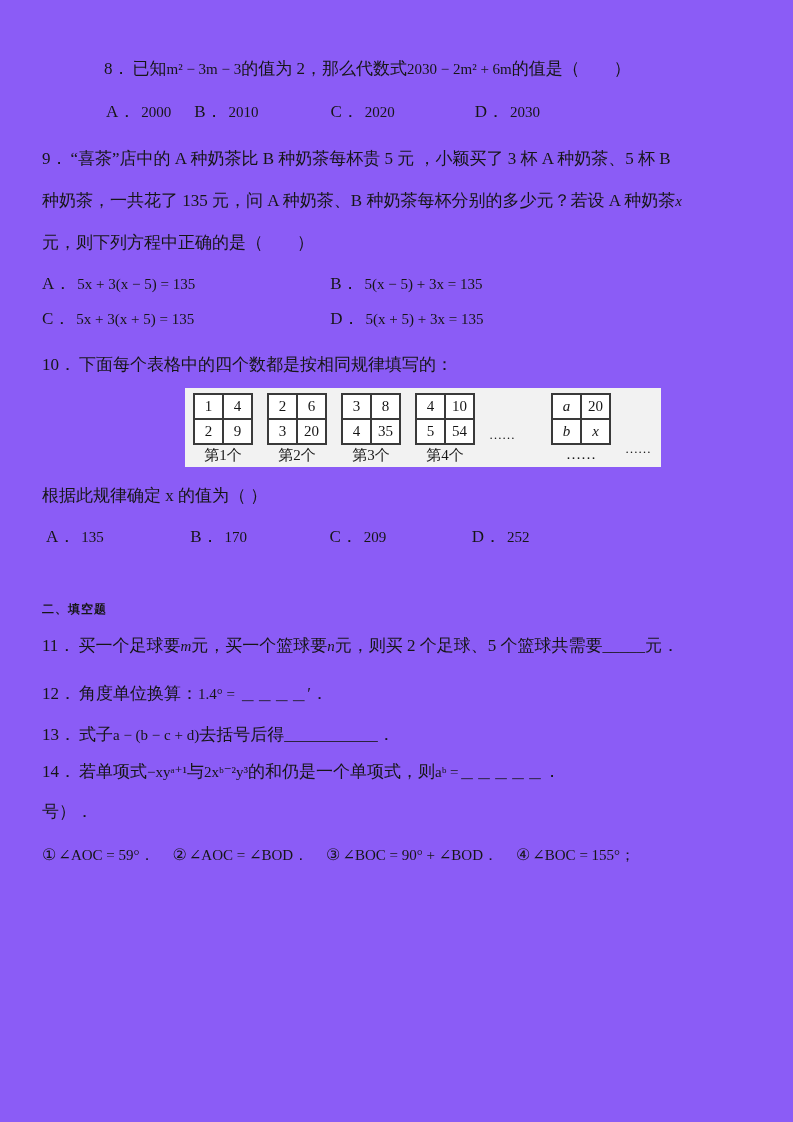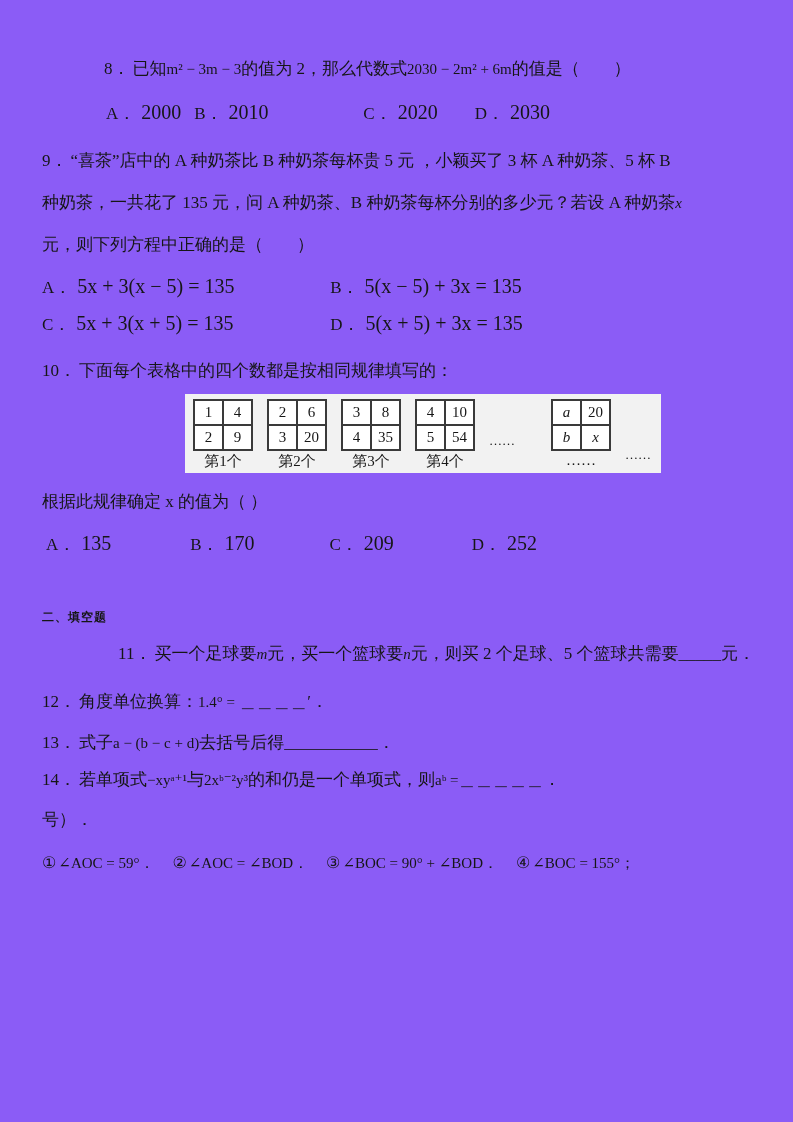--- a/index.html
+++ b/index.html
@@ -14,24 +14,24 @@
   .num { margin-right:3px; }
   .math { font-size:15px; }
   .mvar { font-size:15px; font-style:italic; }
   .blank { letter-spacing:0; }
 
   
   .q8-line { padding-left:62px; margin-top:0; }
   .opt-row { margin-top:13px; }
   .q8-opts { padding-left:64px; }
   .opt { display:inline-block; white-space:nowrap; }
-  .opt .opt-val { font-size:20px; margin-left:6px; }
+  .opt .opt-val { font-size:15px; margin-left:6px; }
   .q8-opts .opt:nth-child(1){ width:84px; }
   .q8-opts .opt:nth-child(2){ width:132px; }
-  .q8-opts .opt:nth-child(3){ width:140px;text-align:center; }
+  .q8-opts .opt:nth-child(3){ width:140px; }
 
   
   .q9-l1 { margin-top:17px; }
   .q9-l2 { margin-top:12px; }
   .q9-l3 { margin-top:12px; }
   .q9-opts1 { margin-top:11px; }
   .q9-opts2 { margin-top:5px; }
   .q9row .opt:nth-child(1){ width:284px; }
 
   
@@ -57,21 +57,21 @@
   .q10-opts .opt:nth-child(3){ width:138px; }
   .q10-opts { margin-top:11px; padding-left:4px; }
 
   
   .section-h {
     margin-top:49px; font-family:"Liberation Sans","DejaVu Sans",sans-serif;
     font-weight:700; font-size:12px; letter-spacing:1px;
   }
 
   
-  .q11 { margin-top:13px;text-align:right; }
+  .q11 { margin-top:13px; }
   .q12 { margin-top:18px; }
   .q13 { margin-top:11px; }
   .q14 { margin-top:7px; }
   .q15 { margin-top:11px; }
   .q16 { margin-top:13px; }
   .q16b{ margin-top:10px; }
   .concl { margin-top:13px; font-size:15.5px; }
   .concl .citem { margin-right:14px; white-space:nowrap; }
   .concl .cnum { font-size:16px; margin-right:2px; }
 </style>

